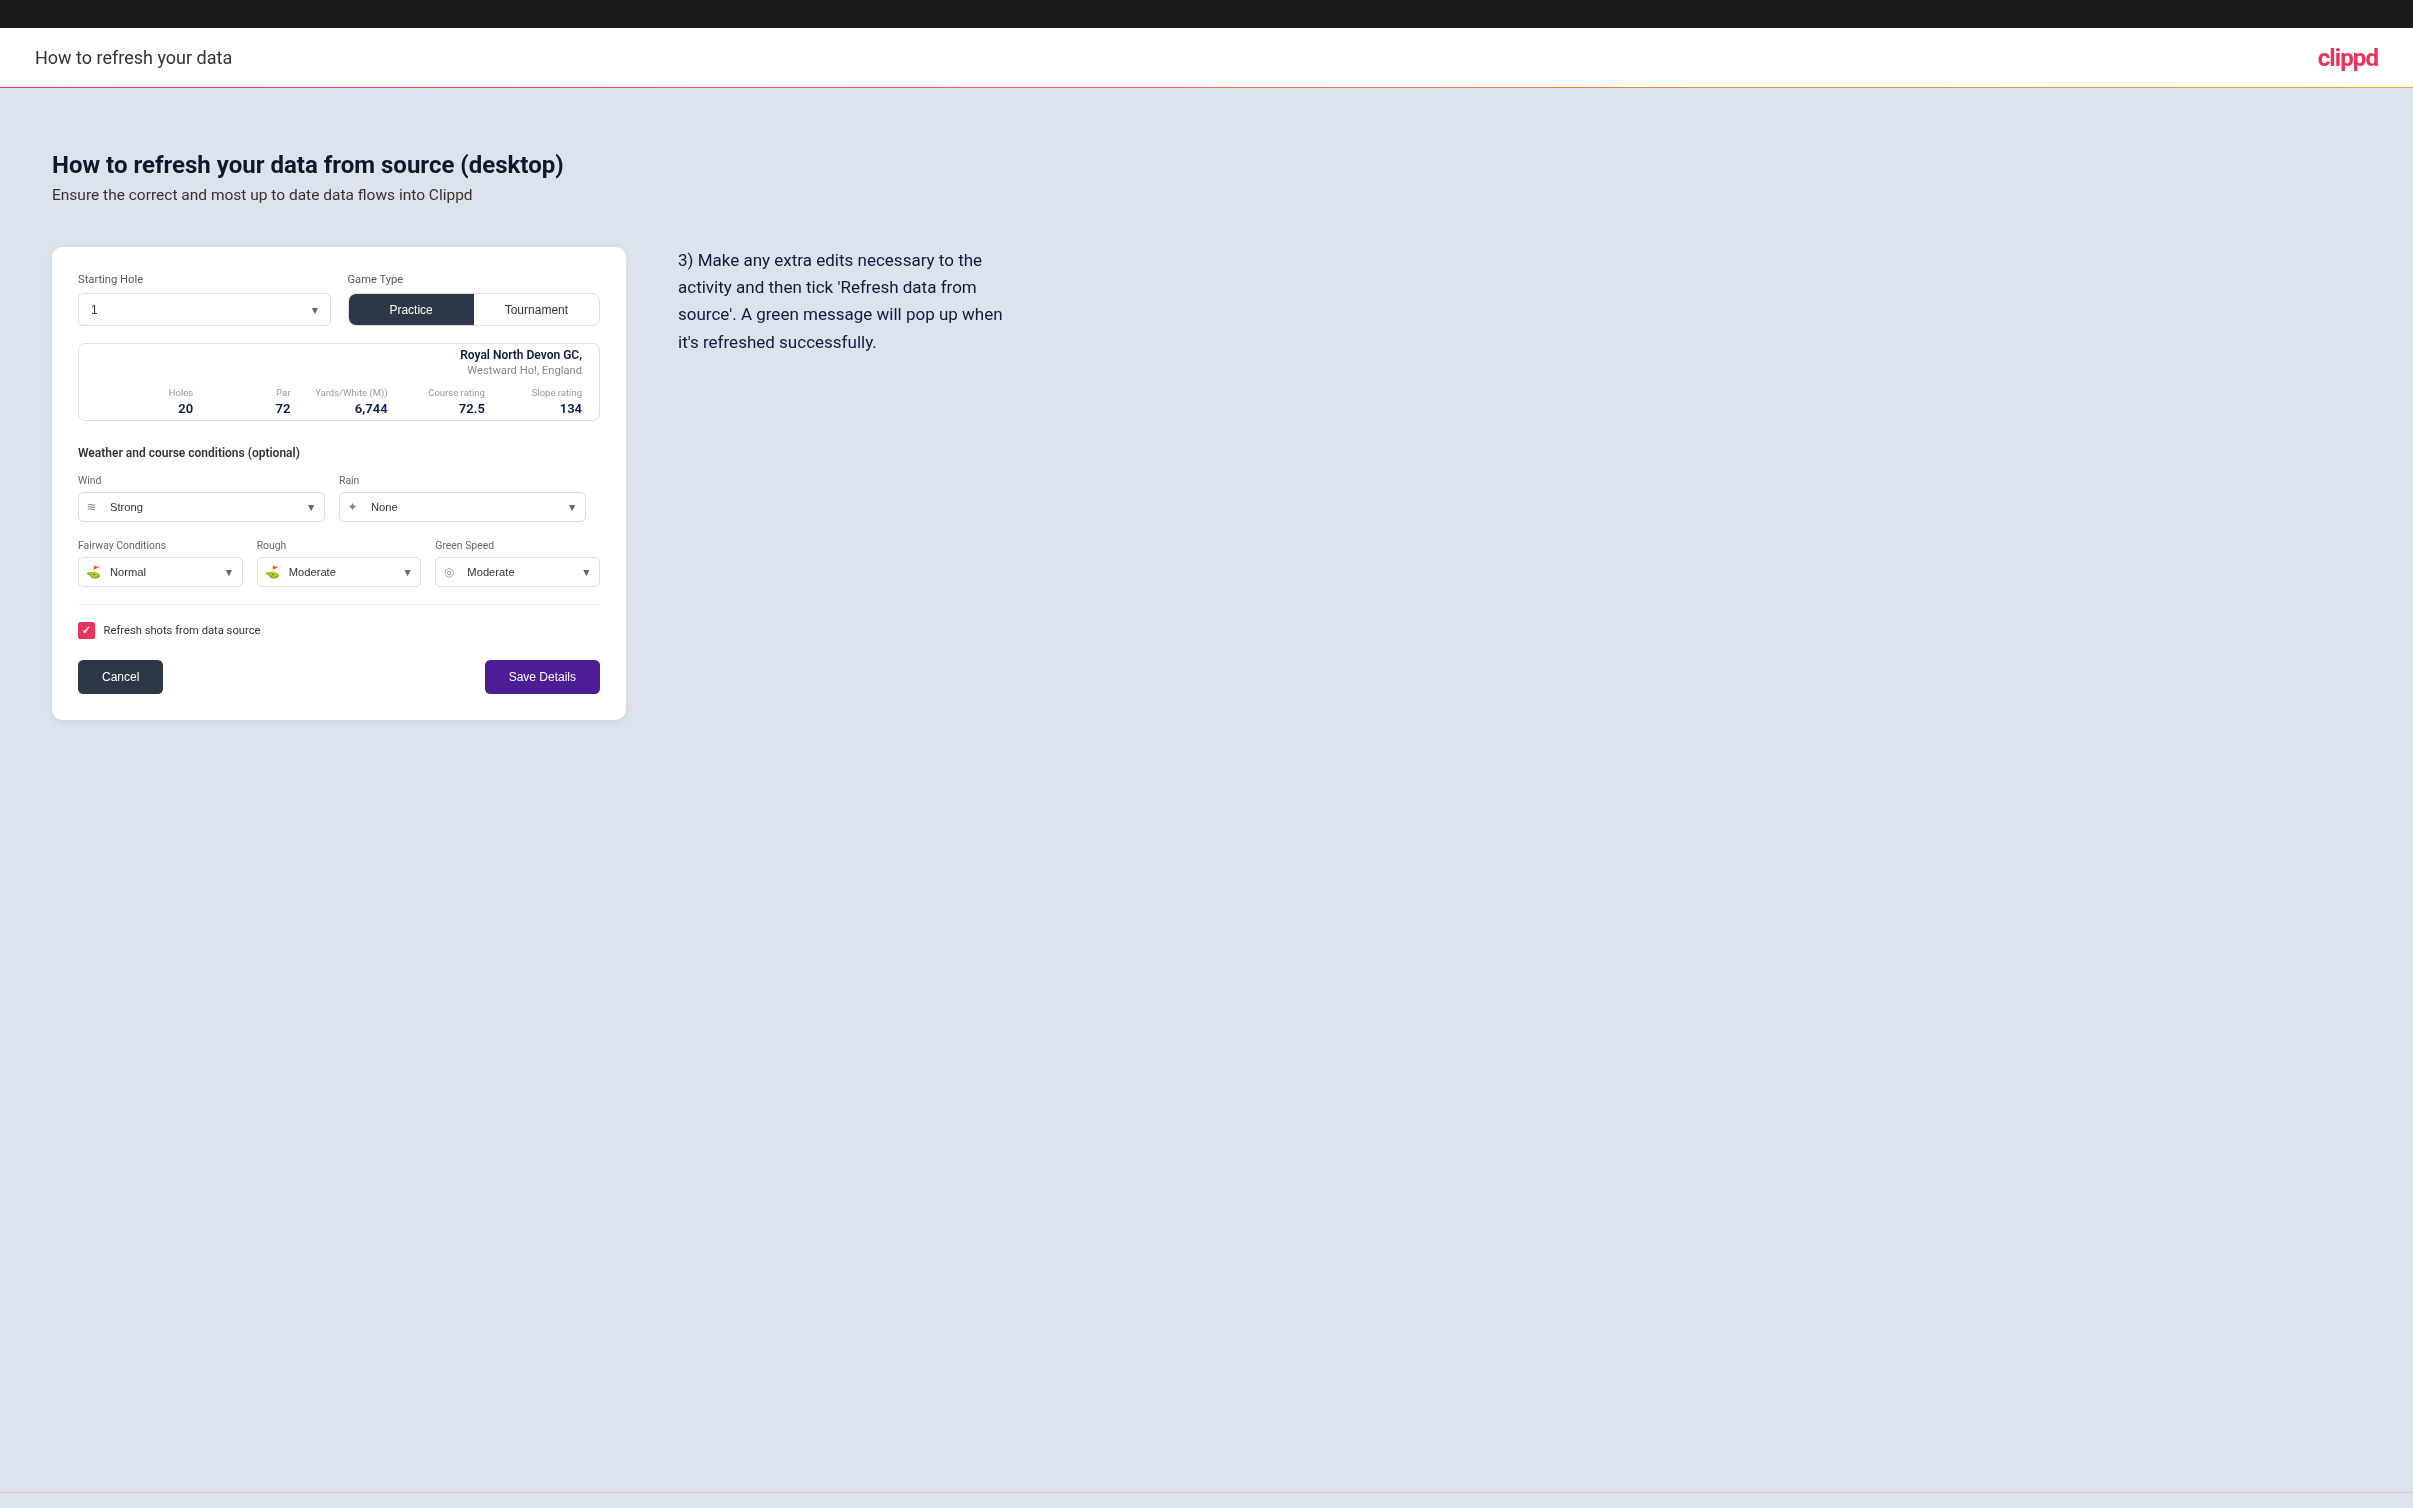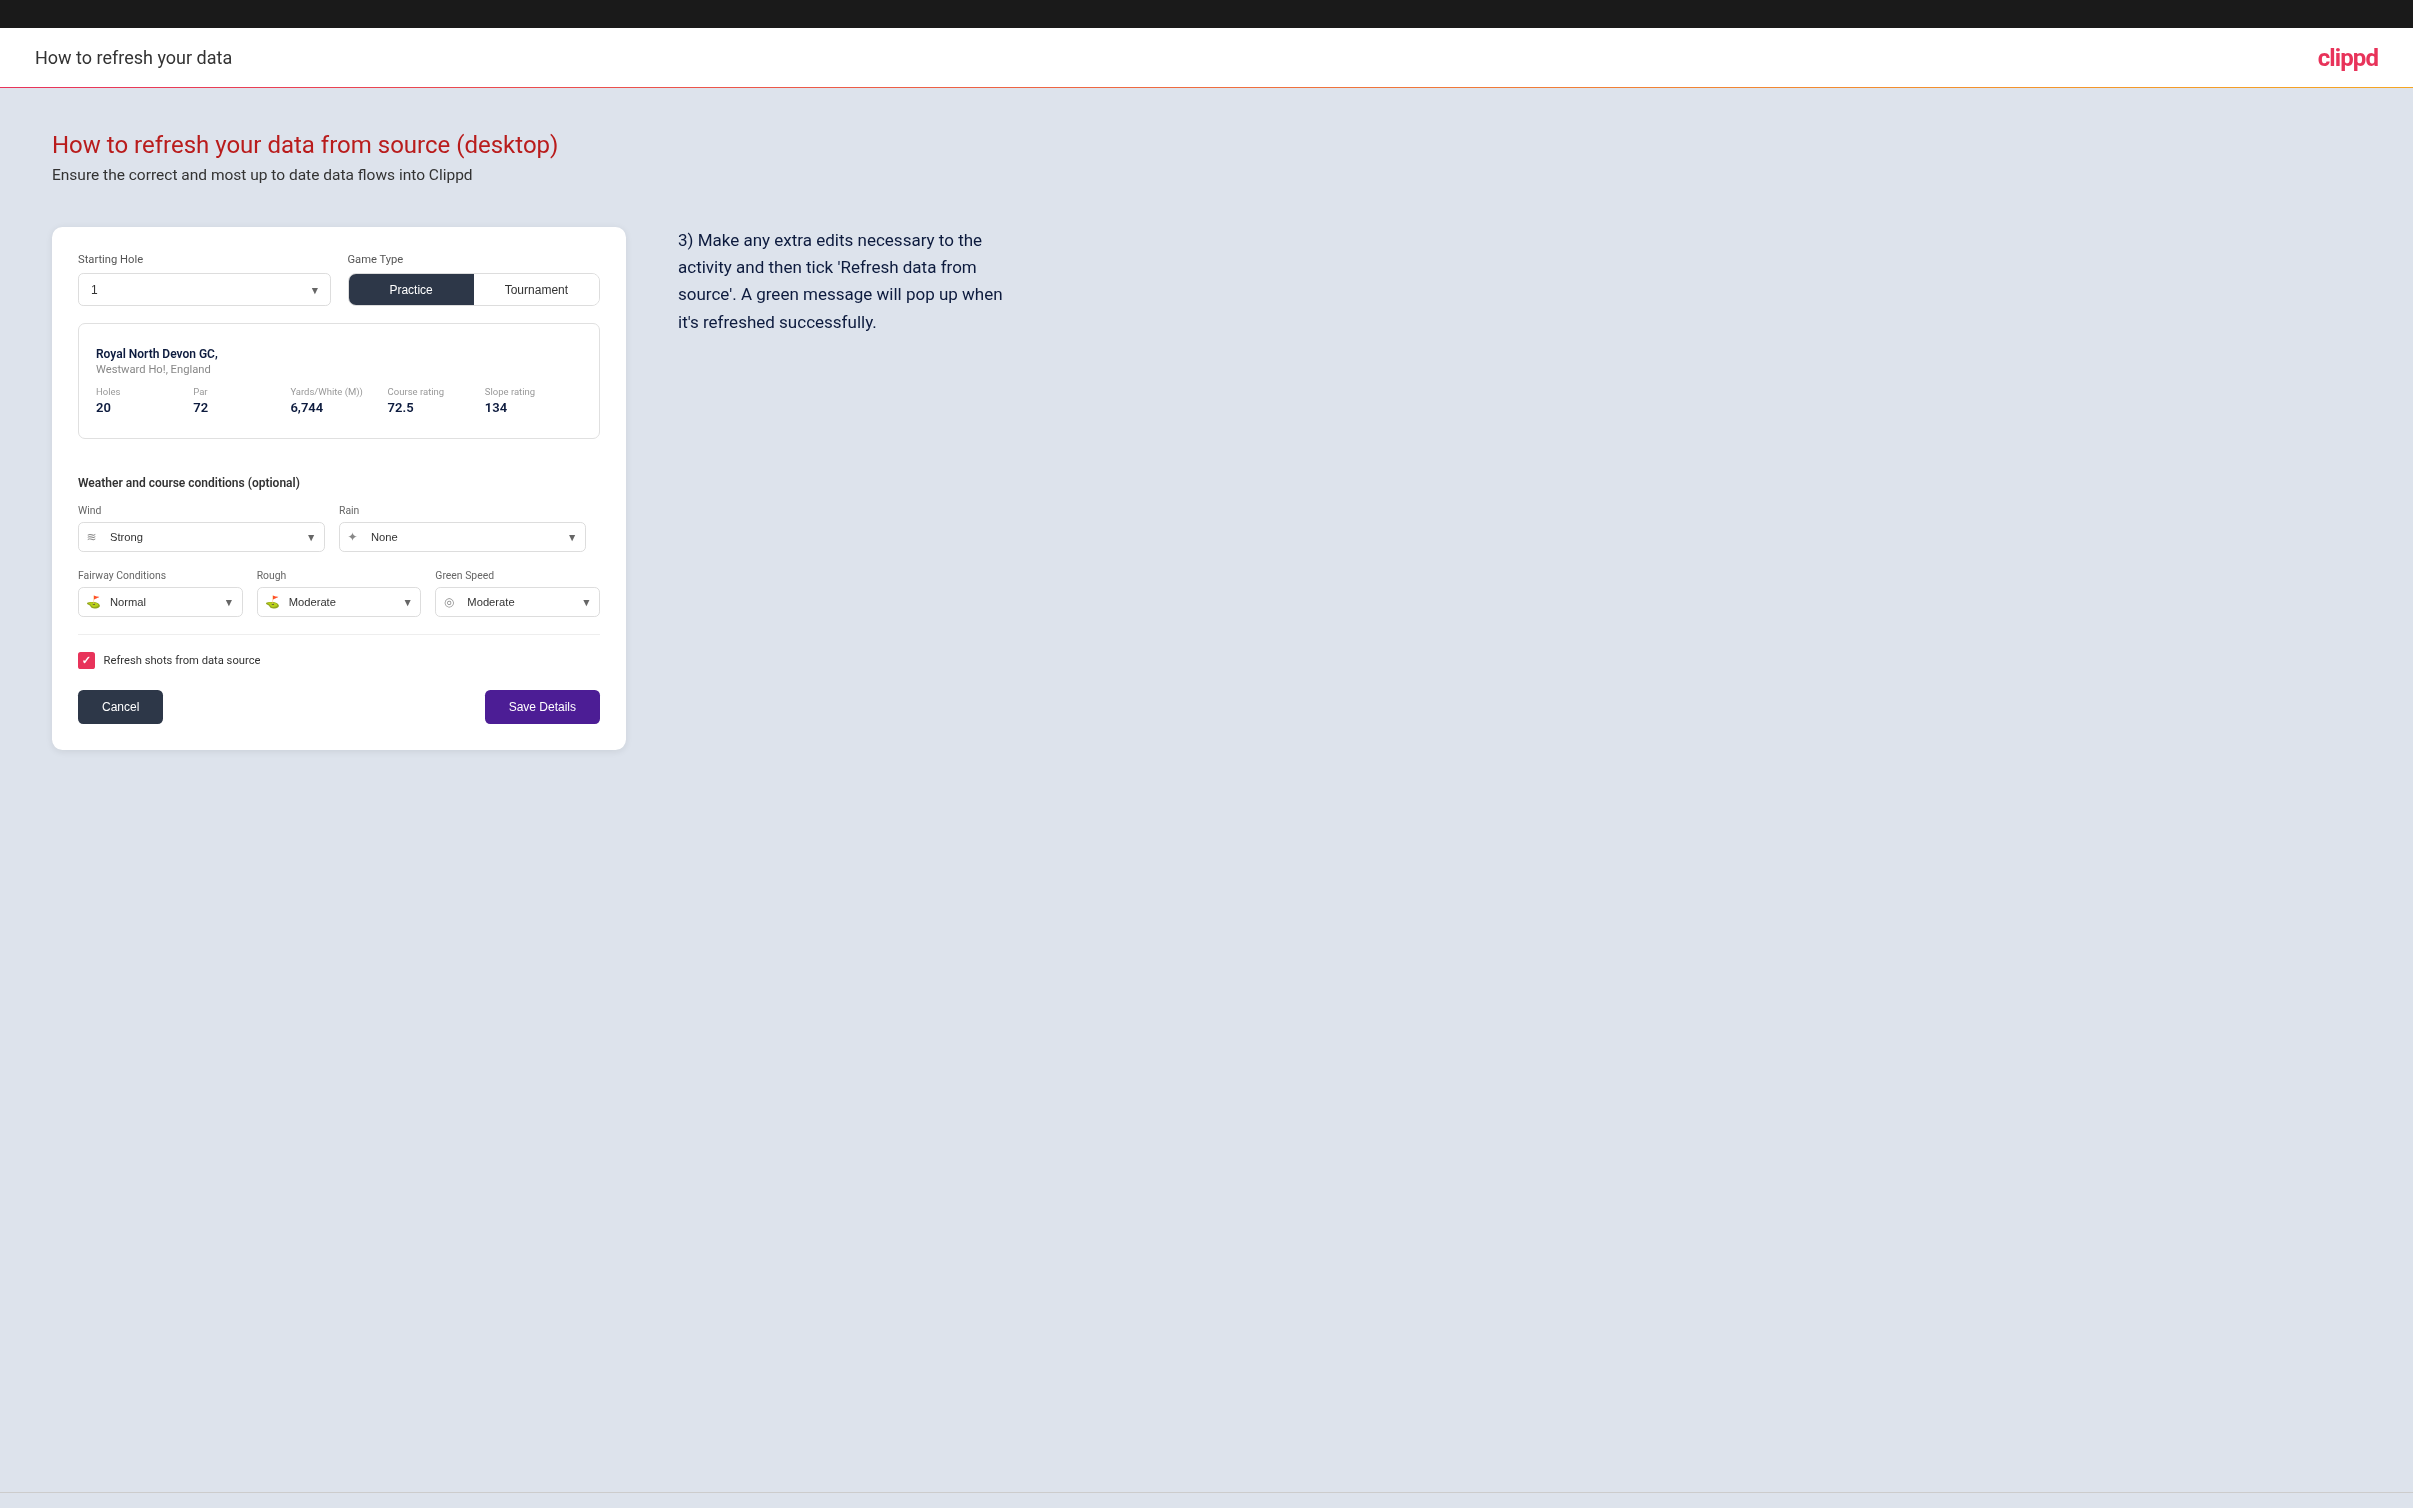--- a/index.html
+++ b/index.html
@@ -32,23 +32,24 @@
       color: #e8335a;
       letter-spacing: -0.9px;
     }
     .main-content {
       background: #dde3ec;
       min-height: calc(100vh - 104px);
       padding: 43px 52px;
     }
     .page-heading {
       font-size: 24px;
-      font-weight: 400;
-      color: #b91c1c;
+      font-weight: 700;
+      color: #0f172a;
       margin-bottom: 7px;
+      margin-top: 20px;
     }
     .page-subheading {
       font-size: 15.5px;
       color: #333;
       font-weight: 400;
       margin-bottom: 43px;
     }
     .content-layout {
       display: flex;
       gap: 52px;
@@ -120,22 +121,23 @@
       background: #2d3748;
       color: #fff;
     }
     .game-btn-inactive {
       background: #fff;
       color: #333;
     }
     .course-info-box {
       border: 0.9px solid #e0e0e0;
       border-radius: 7px;
-      padding: 23px 17px;
-      margin-bottom: 37px;
+      padding: 4px 17px;
+      margin-bottom: 25px;
+      text-align: right;
     }
     .course-name {
       font-size: 12px;
       font-weight: 600;
       color: #0d1b3e;
       margin-bottom: 1.7px;
     }
     .course-location {
       font-size: 11.2px;
       color: #888;

